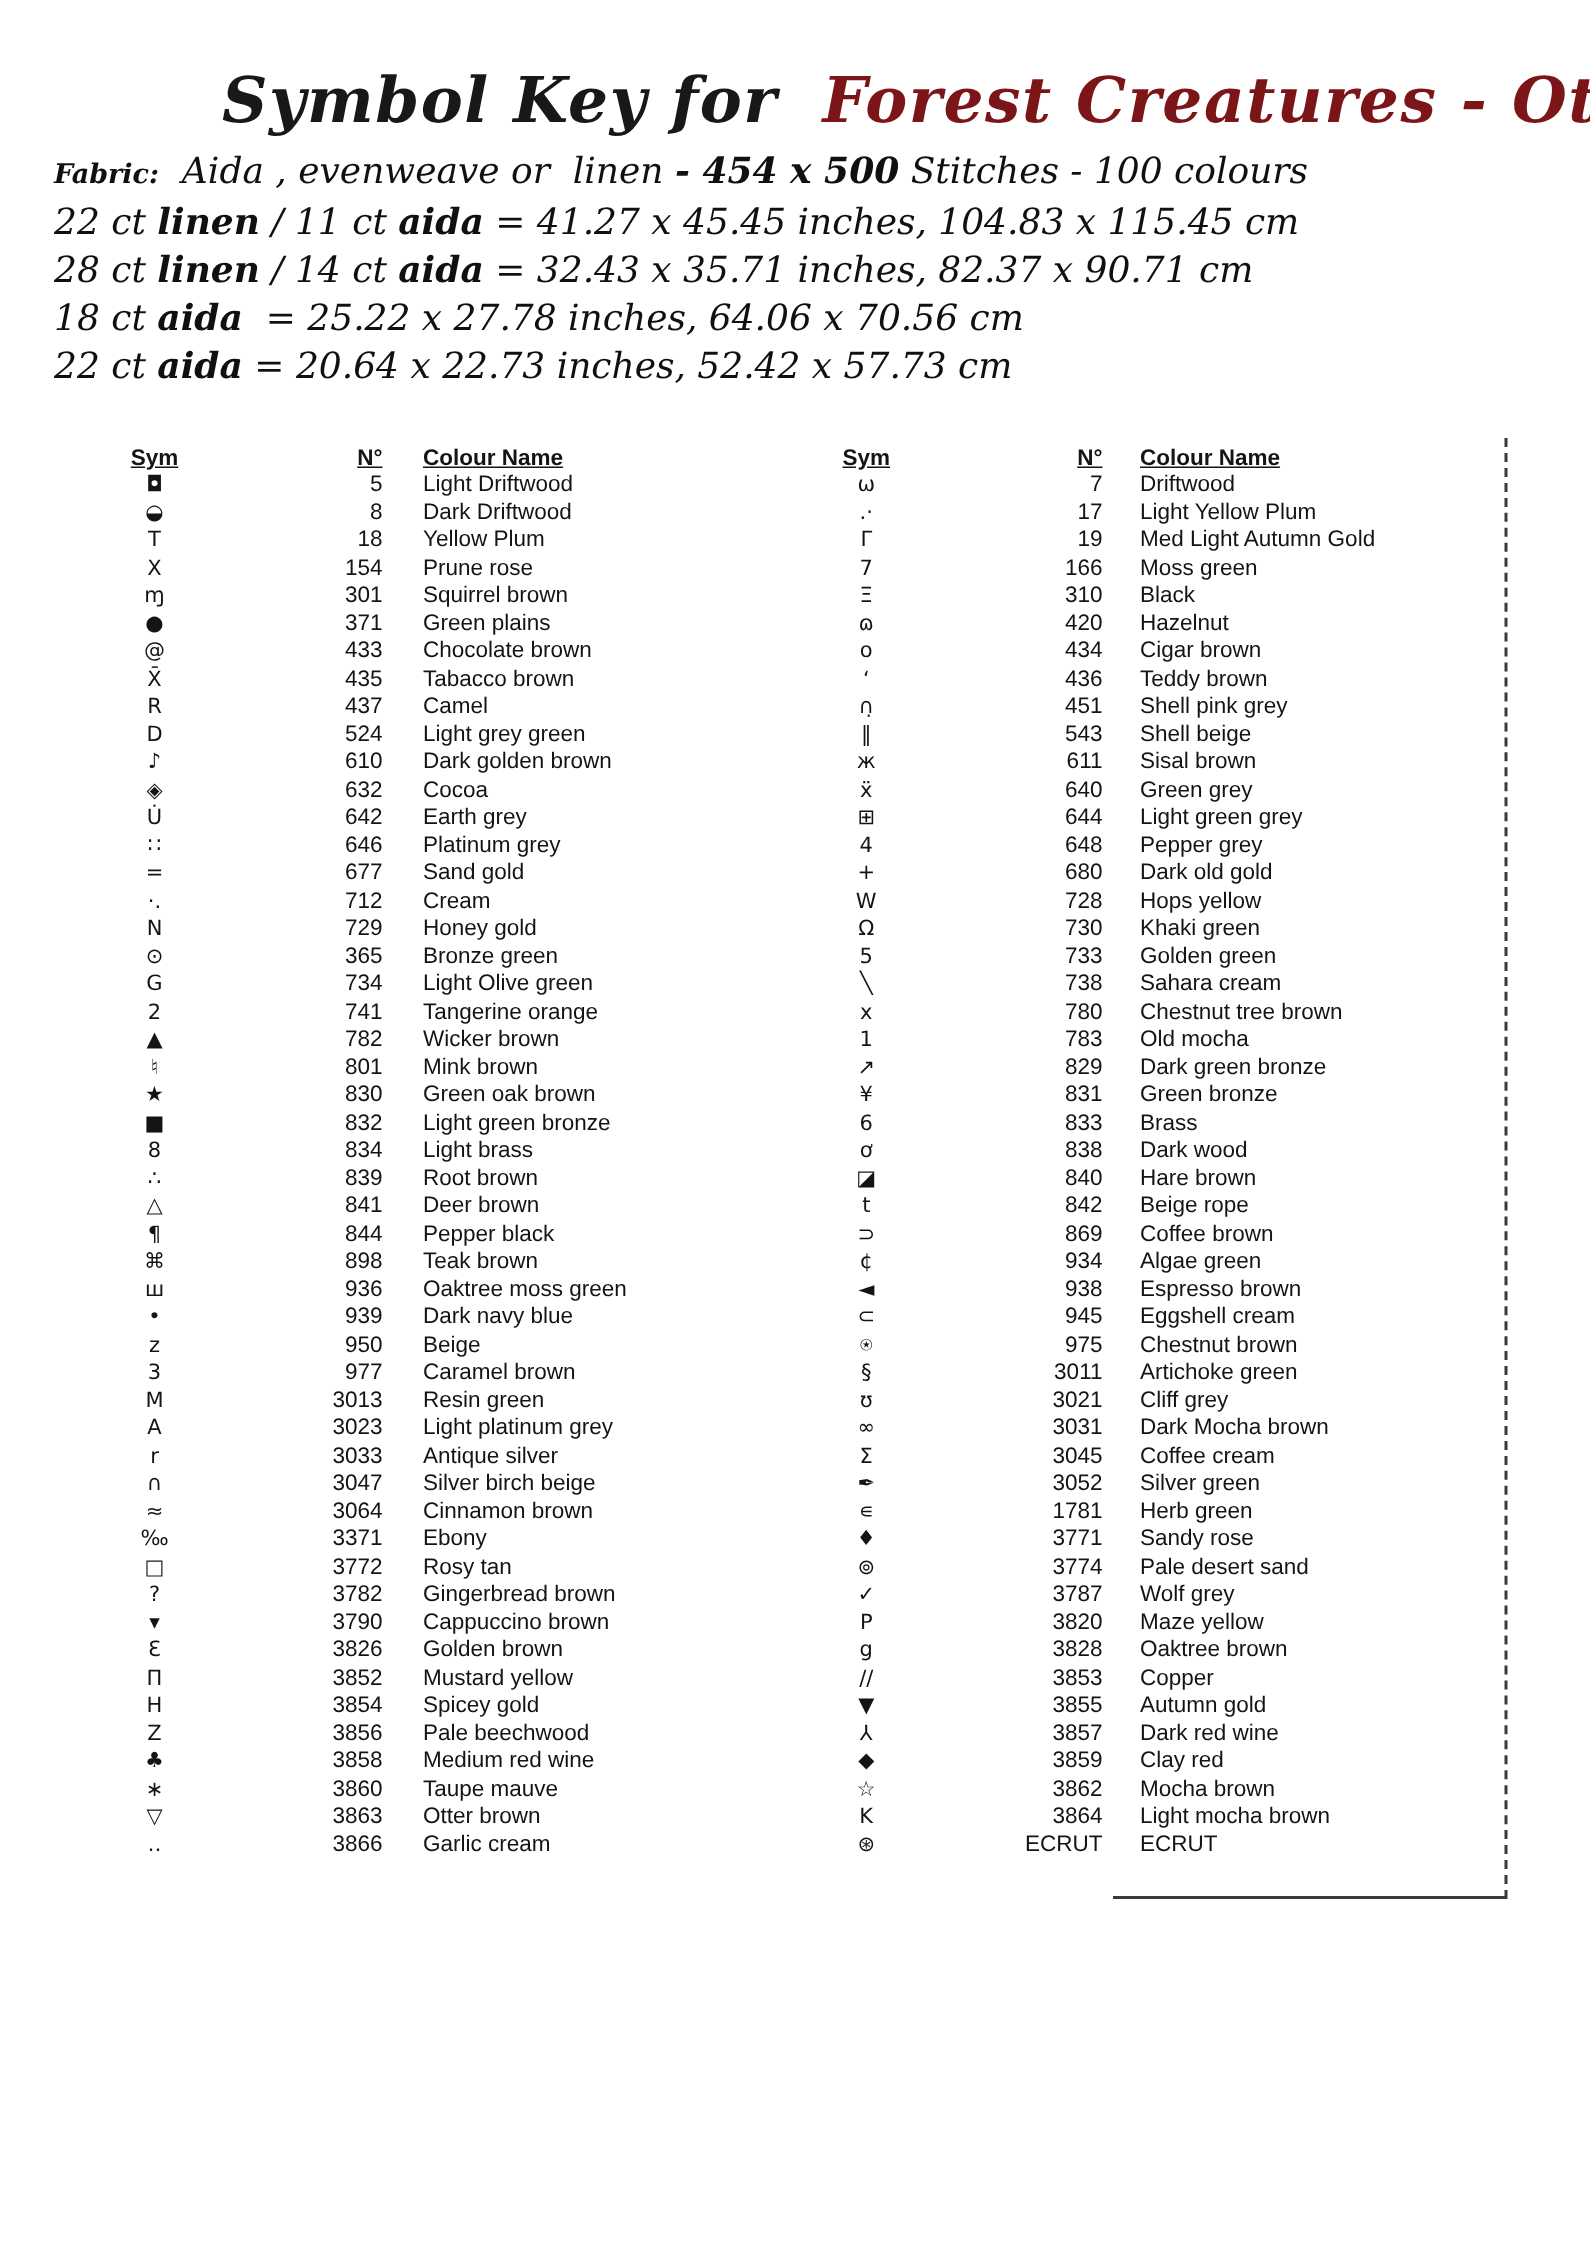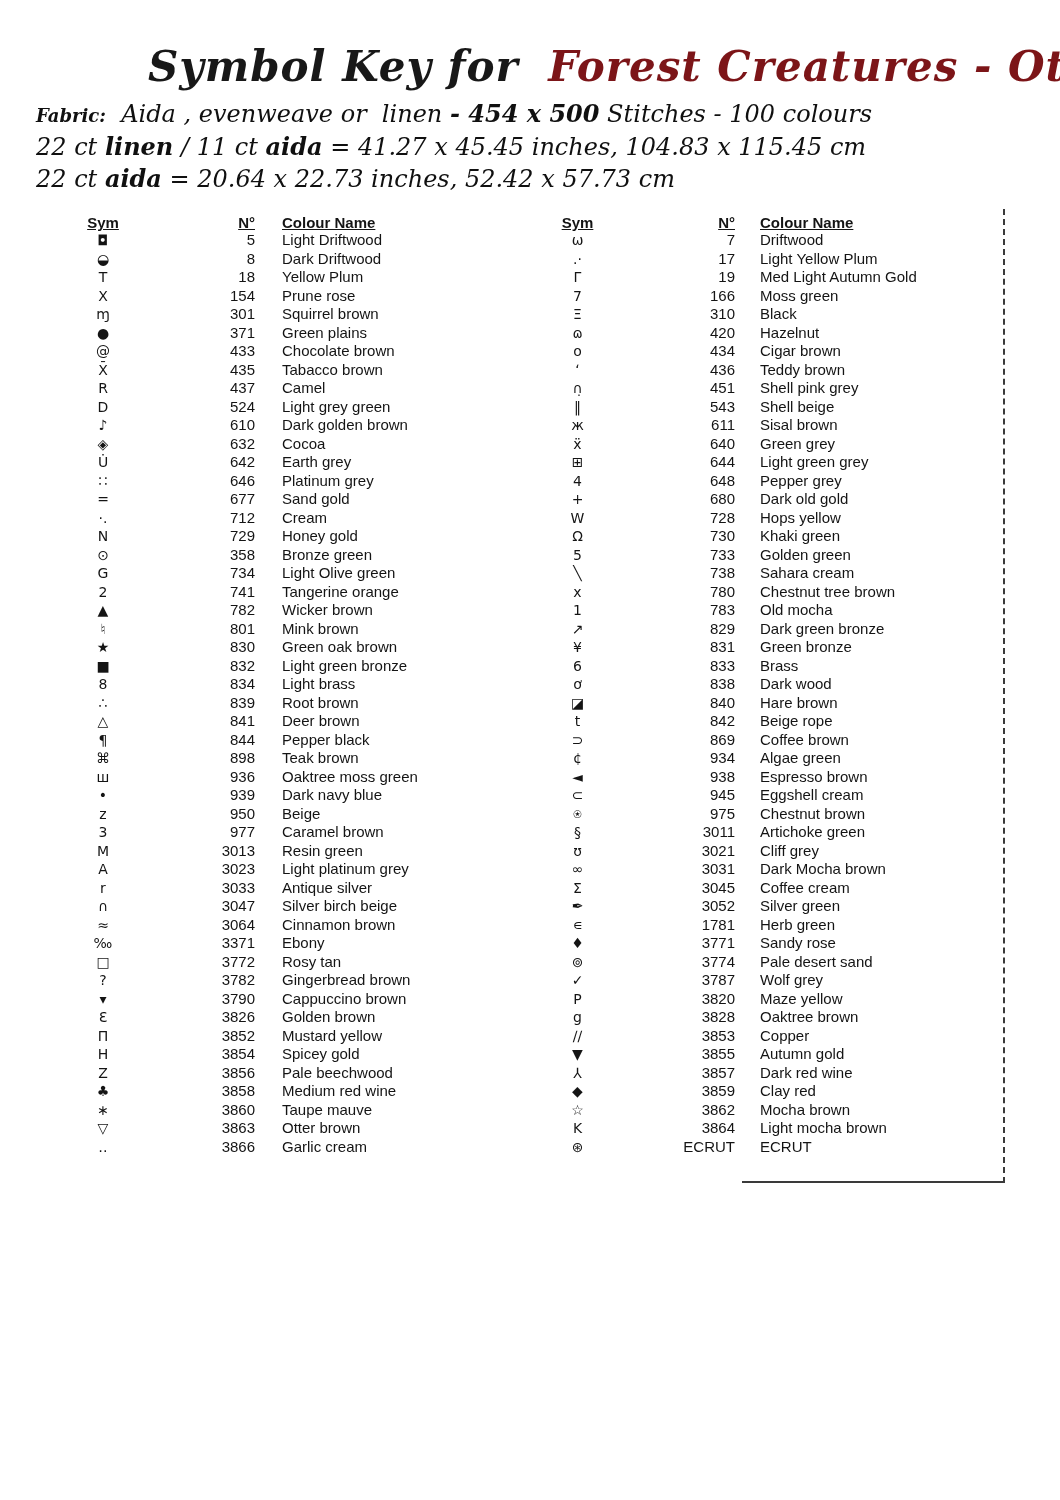--- a/index.html
+++ b/index.html
@@ -22,21 +22,21 @@
   
   .fabric{
     margin:4px 0 0 36px;
     font-family:"DejaVu Serif",serif;font-style:italic;
     font-size:24px;line-height:31px;color:#101010;
   }
   .fabric-line{white-space:pre-wrap;}
   .fabric .b{font-weight:bold;}
   .fabric-line:first-child span:first-child{font-size:18px;}
   
-  .tables{display:flex;align-items:center;margin-top:14px;position:relative;}
+  .tables{display:flex;align-items:center;margin-top:32px;position:relative;}
   table.kt{border-collapse:collapse;table-layout:fixed;}
   table.kt.left{margin-left:58px;}
   .kt th{font-weight:bold;height:22px;font-size:15px;padding:0;vertical-align:bottom;}
   .kt td{height:18.5px;line-height:18.5px;font-size:15px;padding:0;vertical-align:middle;}
   .hu{text-decoration:underline;}
   .left .c-sym{width:90px;text-align:center;}
   .left .c-no{width:107px;text-align:right;}
   .left .c-name{width:250px;text-align:left;padding-left:27px;}
   .right .c-sym{width:145px;text-align:center;}
   .right .c-no{width:85px;text-align:right;}
@@ -56,20 +56,22 @@
 <div class="page">
 
   <div class="title">
     <span class="t-black">Symbol Key for</span>
     <span class="t-red" style="color: rgb(124, 21, 24);">Forest Creatures - Otter (XSr)</span>
   </div>
 
   <div class="fabric" id="fabric">
       <div class="fabric-line"><span class="b">Fabric:</span><span>  Aida , evenweave or  linen </span><span class="b">- 454 x 500</span><span> Stitches - 100 colours</span></div>
       <div class="fabric-line"><span>22 ct </span><span class="b">linen</span><span> / 11 ct </span><span class="b">aida</span><span> = 41.27 x 45.45 inches, 104.83 x 115.45 cm</span></div>
+      <div class="fabric-line"><span>28 ct </span><span class="b">linen</span><span> / 14 ct </span><span class="b">aida</span><span> = 32.43 x 35.71 inches, 82.37 x 90.71 cm</span></div>
+      <div class="fabric-line"><span>18 ct </span><span class="b">aida</span><span>  = 25.22 x 27.78 inches, 64.06 x 70.56 cm</span></div>
       <div class="fabric-line"><span>22 ct </span><span class="b">aida</span><span> = 20.64 x 22.73 inches, 52.42 x 57.73 cm</span></div>
     </div>
 
   <div class="tables">
 
     <table class="kt left">
       <thead>
         <tr>
           <th class="c-sym"><span class="hu">Sym</span></th>
           <th class="c-no"><span class="hu">N°</span></th>
@@ -157,21 +159,21 @@
             <td class="c-no">712</td>
             <td class="c-name">Cream</td>
           </tr>
           <tr>
             <td class="c-sym">N</td>
             <td class="c-no">729</td>
             <td class="c-name">Honey gold</td>
           </tr>
           <tr>
             <td class="c-sym">⊙</td>
-            <td class="c-no">358</td>
+            <td class="c-no">365</td>
             <td class="c-name">Bronze green</td>
           </tr>
           <tr>
             <td class="c-sym">G</td>
             <td class="c-no">734</td>
             <td class="c-name">Light Olive green</td>
           </tr>
           <tr>
             <td class="c-sym">2</td>
             <td class="c-no">741</td>

